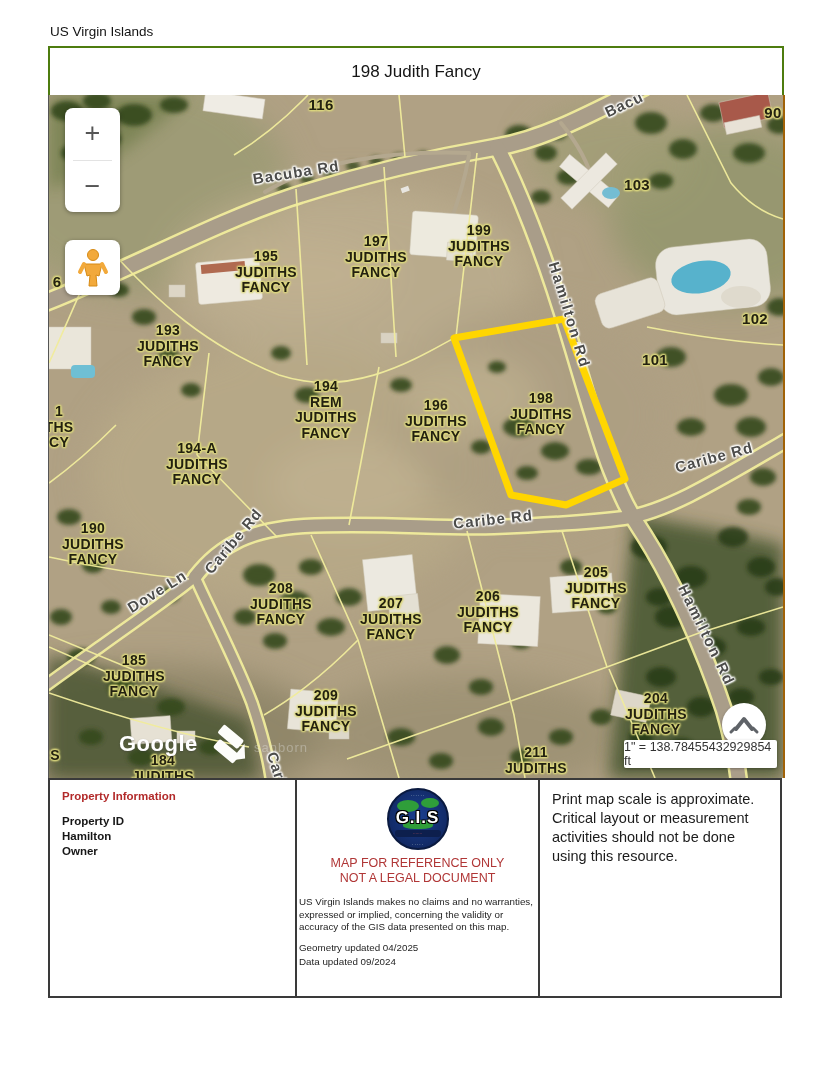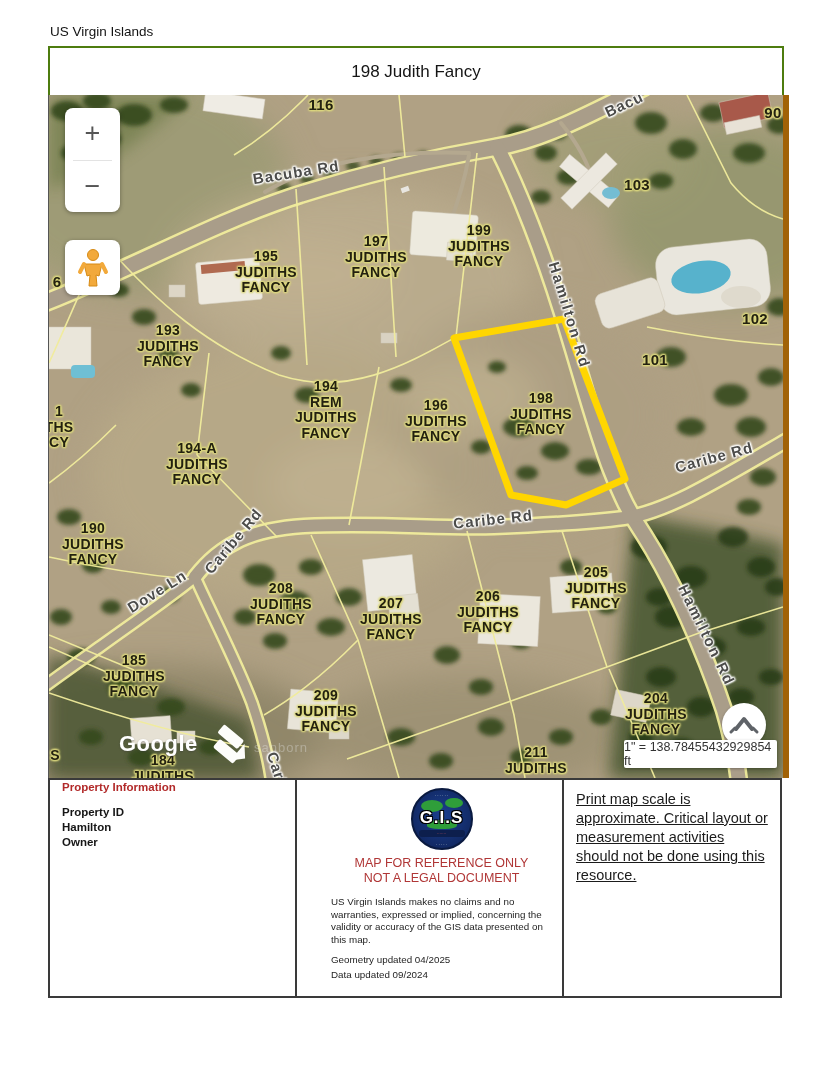--- a/index.html
+++ b/index.html
@@ -4,21 +4,21 @@
 <style>
   html,body{margin:0;padding:0;background:#fff;}
   #page{position:relative;width:834px;height:1080px;background:#fff;overflow:hidden;
         font-family:"Liberation Sans",sans-serif;}
   .hdr-region{position:absolute;left:50px;top:24px;font-size:13.5px;color:#121212;}
   .title-box{position:absolute;left:48px;top:46px;width:732px;height:47px;background:#fff;
              border:2px solid #4d7c0f;display:flex;align-items:center;justify-content:center;}
   .title-box .t{font-size:17px;color:#151515;}
   
   #map{position:absolute;left:48px;top:95px;width:734px;height:683px;overflow:hidden;
-       background:#b0a184;border-left:1px solid #555;border-right:6px solid #a16207;}
+       background:#b0a184;border-left:1px solid #555;border-right:2px solid #a16207;}
   #map svg.art{position:absolute;left:0;top:0;}
   .plabel{position:absolute;transform:translate(-50%,-50%);white-space:pre;text-align:center;
           font-weight:bold;font-size:14px;line-height:1.12;color:#232110;letter-spacing:.3px;
           text-shadow:0 0 2px #dcd87e,0 0 2px #dcd87e,1px 1px 2px #dcd87e,-1px -1px 2px #dcd87e,
                       1px -1px 2px #dcd87e,-1px 1px 2px #dcd87e;pointer-events:none;}
   .plabel.num{font-size:15px;}
   .rlabel{position:absolute;white-space:pre;font-weight:bold;font-size:15px;color:#4c4c4a;
           letter-spacing:1px;text-shadow:0 0 2px #fff,0 0 2px #fff,1px 1px 2px #fff,
           -1px -1px 2px #fff,1px -1px 2px #fff,-1px 1px 2px #fff;pointer-events:none;}
   .ctl-box{position:absolute;background:#fff;border-radius:8px;box-shadow:0 1px 4px rgba(0,0,0,.35);}
@@ -33,38 +33,38 @@
   #chevbtn{position:absolute;left:673px;top:608px;width:44px;height:44px;border-radius:50%;
            background:#fff;box-shadow:0 1px 3px rgba(0,0,0,.3);cursor:pointer;}
   #googlelogo{position:absolute;left:70px;top:636px;font-size:22px;font-weight:bold;color:#fff;
               letter-spacing:.5px;text-shadow:0 1px 2px rgba(60,60,60,.45);}
   #sanborn{position:absolute;left:157px;top:627px;width:110px;height:48px;}
   #sanborn .sb-txt{position:absolute;left:48px;top:18px;font-size:13px;color:#e8e8e8;opacity:.35;letter-spacing:1px;}
   
   #footer{position:absolute;left:48px;top:778px;width:734px;height:220px;border:2px solid #3a3a3a;
           box-sizing:border-box;display:flex;background:#fff;}
   .fcol{position:relative;box-sizing:border-box;height:100%;}
-  #fcol1{width:247px;border-right:2px solid #3a3a3a;padding:1px 12px;}
-  #fcol2{width:243px;border-right:2px solid #3a3a3a;padding:6px 10px;text-align:center;margin-left:24px;}
+  #fcol1{width:247px;border-right:2px solid #3a3a3a;padding:10px 12px;}
+  #fcol2{width:243px;border-right:2px solid #3a3a3a;padding:6px 2px;text-align:center;}
   #fcol3{flex:1;padding:10px 12px;}
   .pi-head{color:#b22a2a;font-weight:bold;font-size:11.5px;margin-bottom:12px;}
   .pi-field{font-weight:bold;font-size:11.5px;color:#161616;line-height:15px;}
   .gis-logo{width:62px;height:62px;border-radius:50%;margin:2px auto 6px auto;position:relative;
             background:radial-gradient(circle at 50% 45%,#1b3f8f 0%,#122a66 70%,#0c1d49 100%);
             border:2px solid #0a1a40;box-sizing:border-box;overflow:hidden;}
   .gis-land{position:absolute;background:#2f9e3a;border-radius:50%;}
   .gis-txt{position:absolute;left:0;right:0;top:18px;text-align:center;font-weight:bold;font-size:17px;
            color:#fff;letter-spacing:1px;text-shadow:1px 1px 0 #000,-1px -1px 0 #000,1px -1px 0 #000,-1px 1px 0 #000;}
   .gis-band{position:absolute;left:6px;right:6px;top:40px;height:7px;background:#0d1f4d;border-radius:3px;}
   .gis-tiny{position:absolute;left:0;right:0;text-align:center;font-size:4px;color:#efe;opacity:.85;}
   .ref-red{color:#b03636;font-size:12.5px;line-height:15px;margin-top:6px;}
   .fine{font-size:9.8px;color:#1e1e1e;line-height:12.5px;text-align:left;margin-top:10px;}
   .fine2{font-size:9.8px;color:#1e1e1e;line-height:12.5px;text-align:left;margin-top:8px;}
   .fine3{font-size:9.8px;color:#1e1e1e;line-height:12.5px;text-align:left;margin-top:2px;}
-  #fcol3 .note{font-size:14.5px;color:#1b1b1b;line-height:19px;text-decoration:underline;}
+  #fcol3 .note{font-size:14.5px;color:#1b1b1b;line-height:19px;}
 </style>
 </head>
 <body>
 
 <div id="page">
 
   <div class="hdr-region">US Virgin Islands</div>
 
   <div class="title-box">
     <span class="t">198 Judith Fancy</span>

